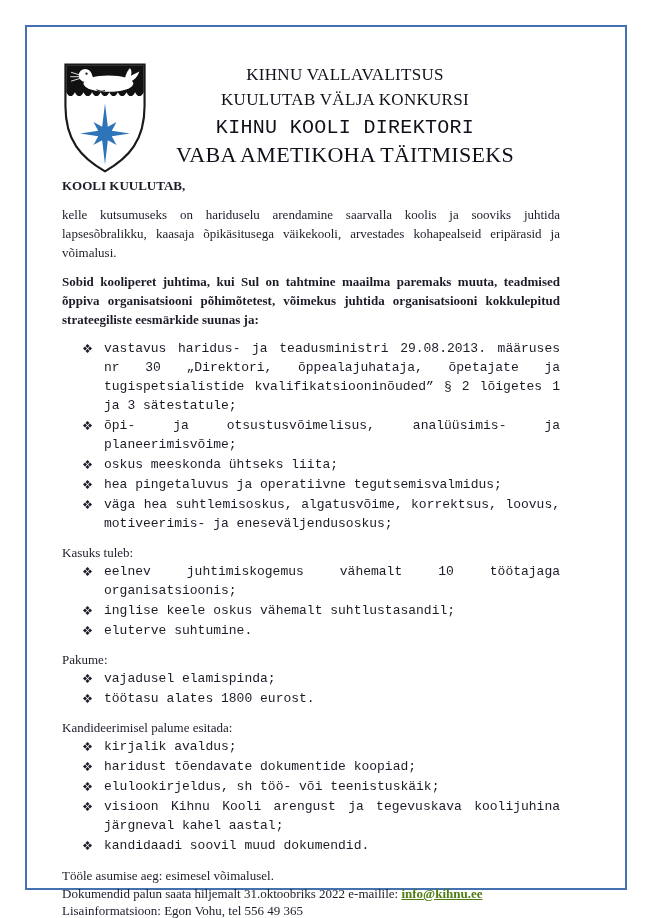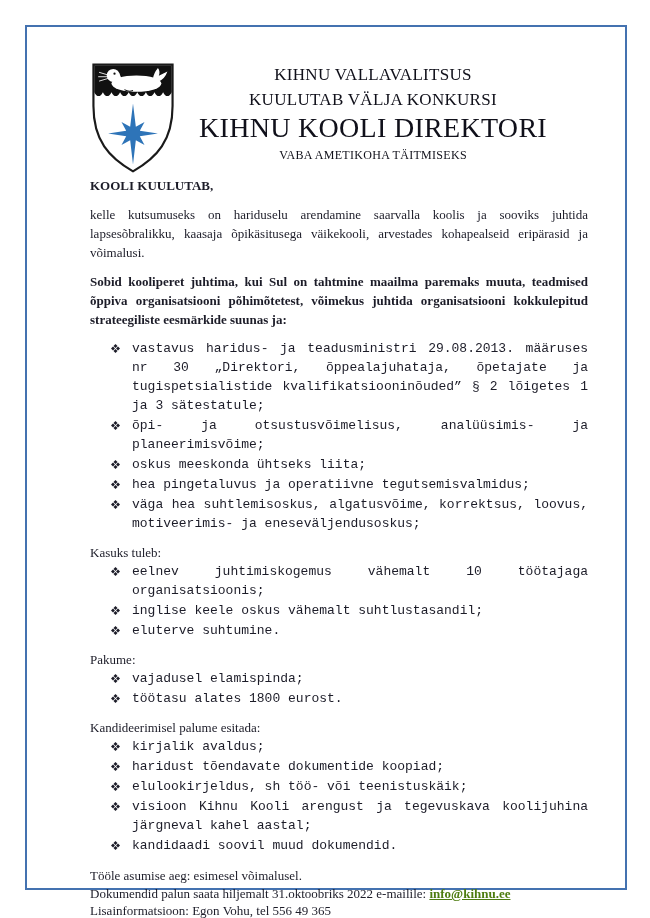--- a/index.html
+++ b/index.html
@@ -11,30 +11,30 @@
     color: #1c1c28;
   }
   .page { position: relative; width: 650px; height: 918px; background: #fff; }
   .page-border {
     position: absolute; left: 25px; top: 25px;
     width: 598px; height: 861px;
     border: 2px solid #4472b0;
     pointer-events: none;
   }
   .content {
-    position: absolute; left: 90px; top: 60px; width: 498px;
+    position: absolute; left: 62px; top: 60px; width: 498px;
     font-size: 13px; line-height: 19px;
   }
   
   .header { display: flex; align-items: flex-start; }
   .logo { flex: 0 0 86px; width: 86px; height: 116px; }
   .title-block { flex: 1; text-align: center; padding: 2px 18px 0 0; color: #10101a; }
   .org-line { font-size: 17px; line-height: 25px; letter-spacing: 0.3px; }
-  .main-title { font-size: 28px; line-height: 31px; letter-spacing: 0.3px; }
-  .sub-title { font-size: 12px; line-height: 24px; letter-spacing: 0.3px; }
+  .main-title { font-size: 20px; line-height: 31px; letter-spacing: 0.3px; font-family: Liberation Mono, monospace; }
+  .sub-title { font-size: 22px; line-height: 24px; letter-spacing: 0.3px; }
   
   .para { margin: 0 0 10px 0; text-align: justify; }
   .first-para { margin-top: 14px; }
   .bold { font-weight: bold; }
   .section-label { margin: 10px 0 0 0; }
   ul.list { list-style: none; margin: 0; padding: 0; font-family: Liberation Mono, monospace; }
   ul.gap-top { margin-top: 8px; }
   ul.list li {
     position: relative;
     padding-left: 42px;

